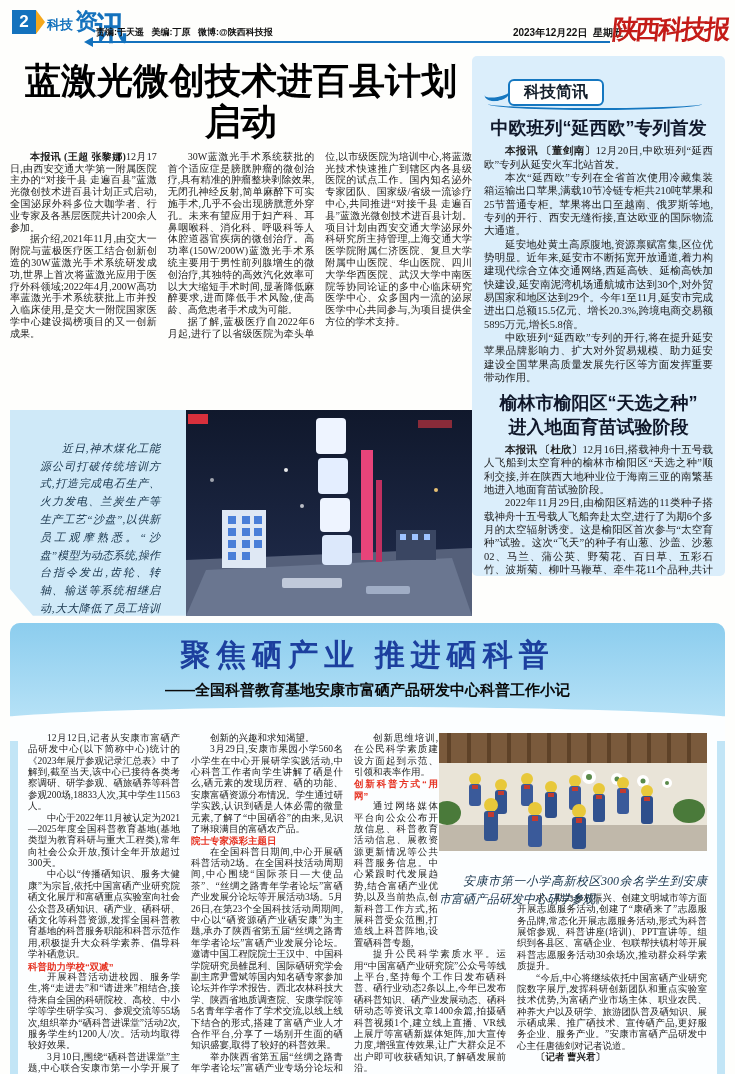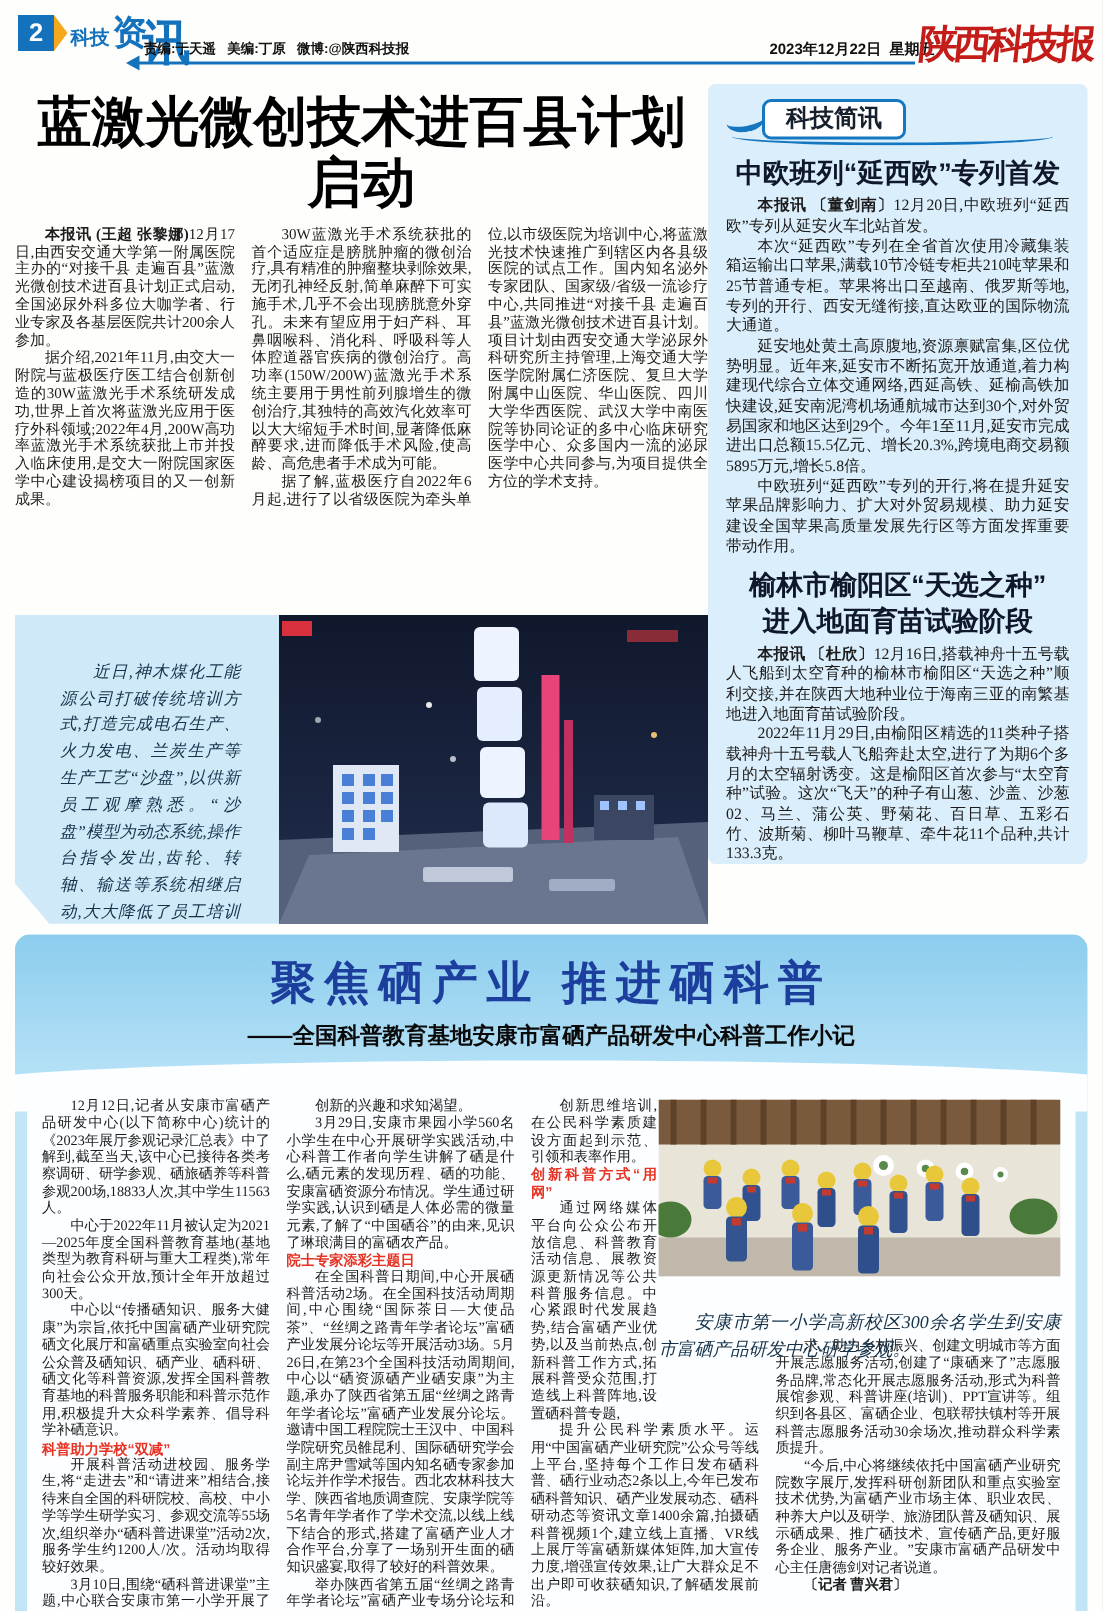--- a/index.html
+++ b/index.html
@@ -33,21 +33,21 @@
   .article3 p{margin:0;text-indent:2em;}
   .photo-row{display:flex;margin-top:7px;}
   .cap-box{width:176px;height:206px;background:#cfe9f8;box-sizing:border-box;padding:14px 10px 8px 14px;
            clip-path:polygon(0 0,100% 0,100% 100%,13% 100%,0 87%);}
   .cap-text{margin:16px;font-size:11px;font-style:italic;line-height:1.62;text-indent:2em;text-align:justify;color:#15324a;}
   .cap-credit{margin:4px 6px 17px 0;font-size:11px;font-style:italic;font-weight:bold;text-align:right;color:#15324a;}
   .photo1{display:block;width:286px;height:206px;}
   
   .sidebar{width:253px;box-sizing:border-box;background:#dbeefb;border-radius:5px;
            padding:8px 12px;height:520px;overflow:hidden;}
-  .badge-row{position:relative;margin:2px 0 4px;height:30px;}
+  .badge-row{position:relative;margin:15px 0 4px;height:30px;}
   .swoosh-l{display:inline-block;width:26px;height:12px;border-bottom:4px solid #1577c0;
             border-radius:0 0 100% 100%;transform:rotate(-10deg);vertical-align:middle;margin-right:-6px;}
   .badge{display:inline-block;background:#fff;border:2px solid #1577c0;border-radius:6px;
          padding:1px 14px;font:900 16px "Liberation Sans",sans-serif;color:#15202c;position:relative;z-index:1;}
   .badge-row::after{content:"";position:absolute;left:4px;bottom:-1px;width:214px;height:10px;
                     border-bottom:2px solid #1577c0;border-radius:50%;}
   .brief-title{margin:8px 0 4px;font:900 18px/1.3 "Liberation Sans",sans-serif;text-align:center;color:#0f172a;}
   .bp{margin:0;font-size:10.5px;line-height:1.27;text-indent:2em;text-align:justify;}
   
   .feature{position:relative;margin:7px 10px 0;height:480px;background:#c2e5f6;border-radius:10px;overflow:hidden;}

